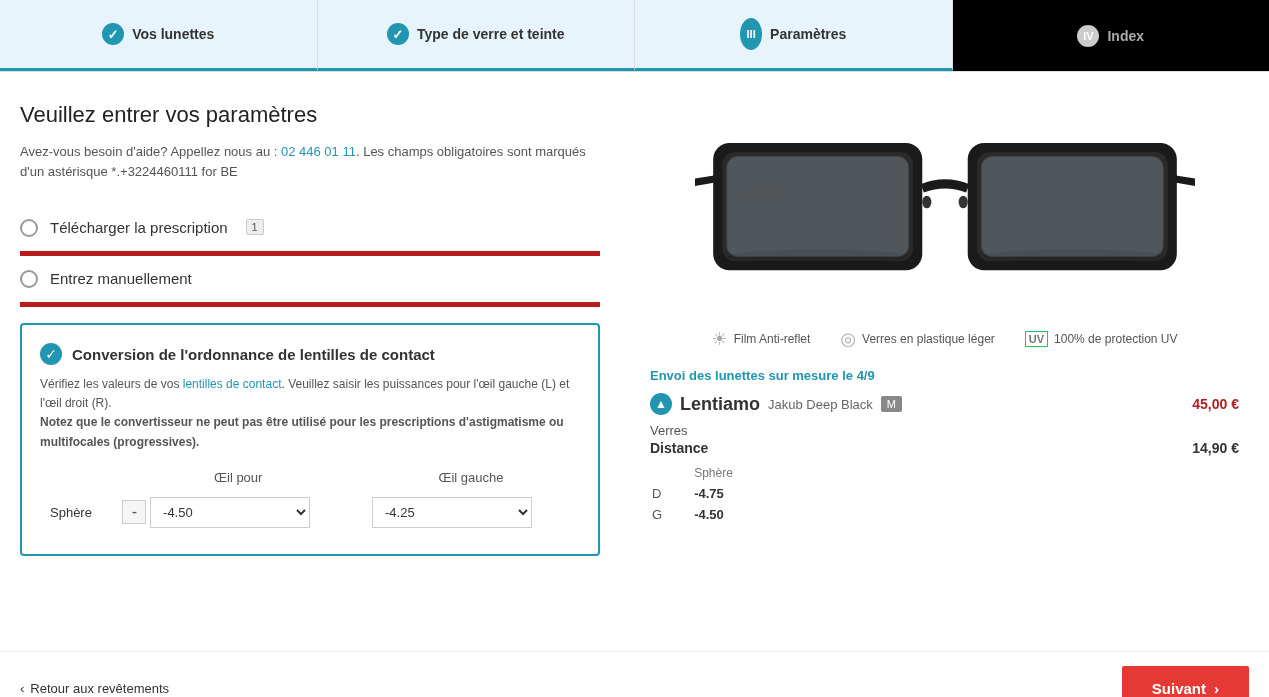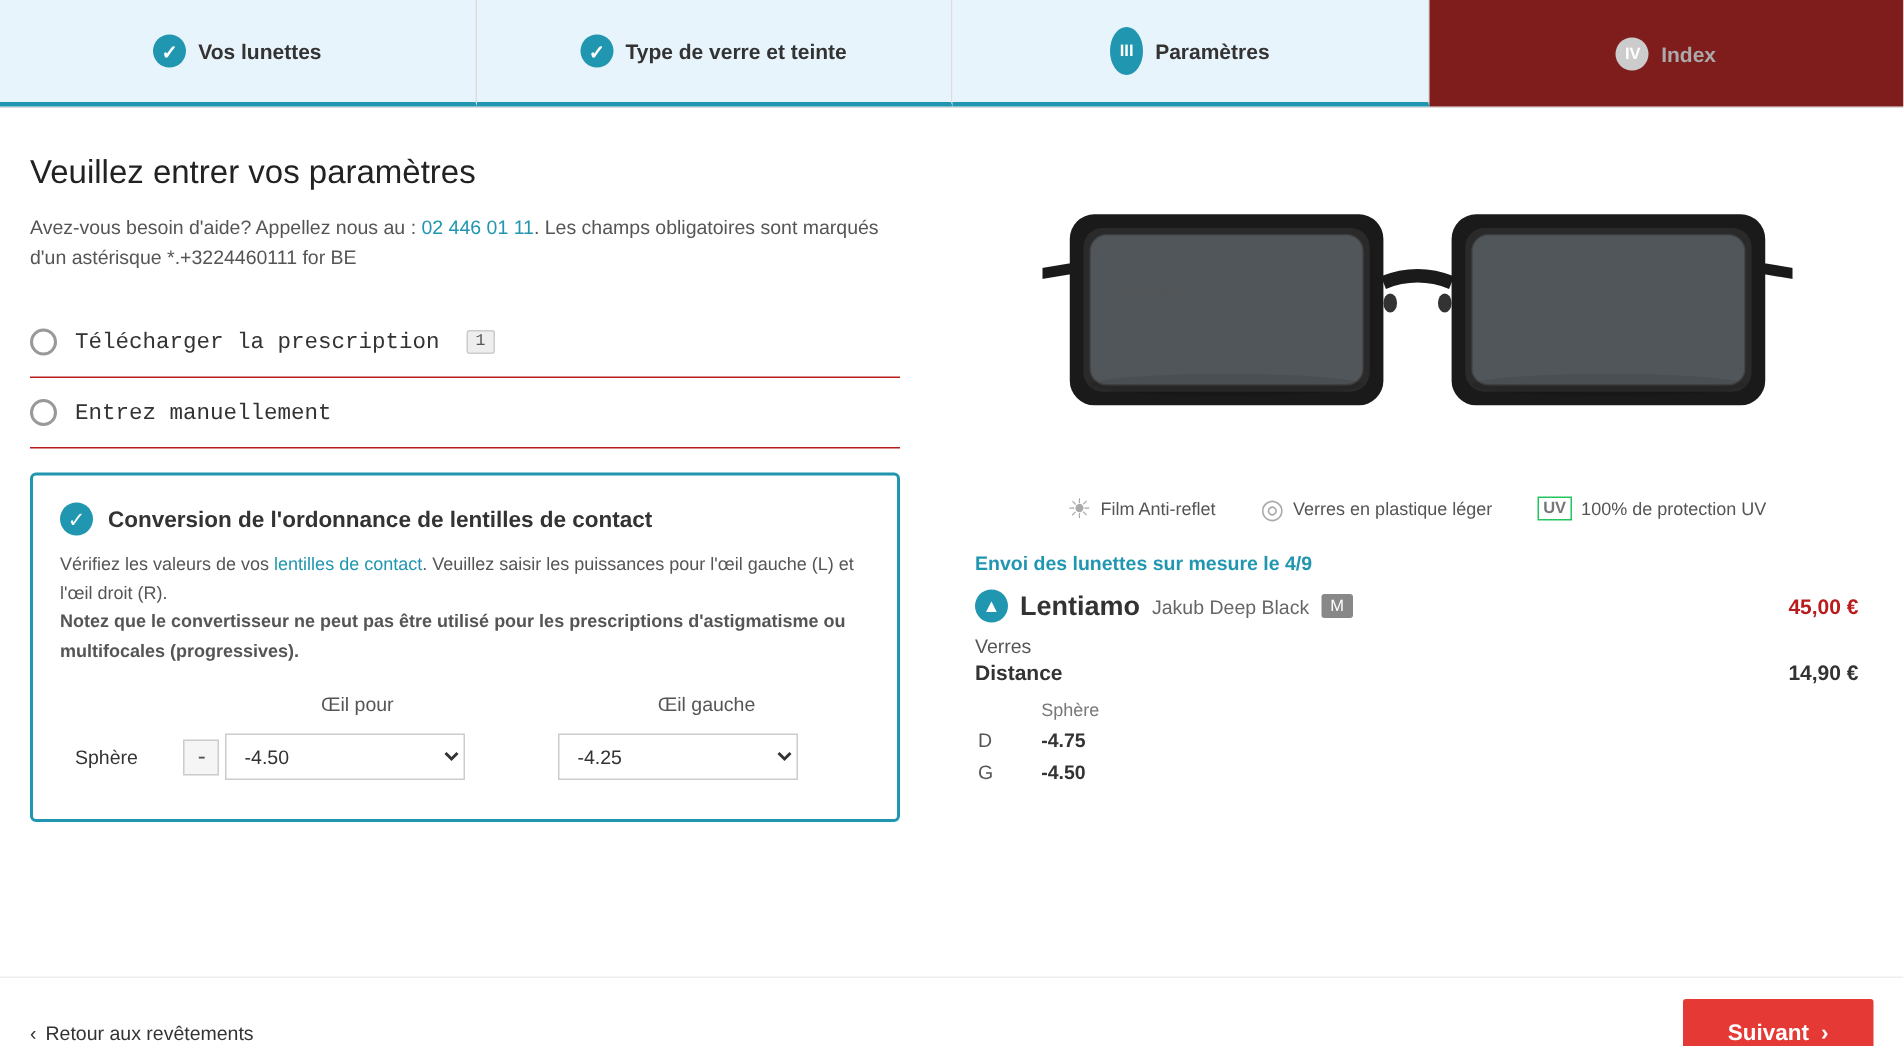--- a/index.html
+++ b/index.html
@@ -16,21 +16,21 @@
       align-items: center;
       justify-content: center;
       gap: 8px;
       padding: 18px 10px;
       background: #e8f4fb;
       border-right: 1px solid #ddd;
       font-size: 14px;
       font-weight: 600;
       color: #333;
     }
-    .step:last-child { border-right: none; background: #7f1d1d; color: #aaa; }
+    .step:last-child { border-right: none; background: #000000; color: #aaa; }
     .step-icon-check {
       width: 22px; height: 22px;
       border-radius: 50%;
       background: #2196b0;
       display: flex; align-items: center; justify-content: center;
       color: white; font-size: 13px; flex-shrink: 0;
     }
     .step-icon-num {
       width: 22px; height: 32px;
       border-radius: 50%;
@@ -84,26 +84,25 @@
       line-height: 1.5;
     }
     .help-text a {
       color: #2196b0;
       text-decoration: none;
     }
 
     
     .radio-option {
       display: flex;
-      align-items: center;
+      align-items: flex-start;
       gap: 12px;
       padding: 14px 0;
-      border-bottom: 1px solid #b91c1c;
+      border-bottom: 5px solid #b91c1c;
       cursor: pointer;
-      font-family: Liberation Mono, monospace;
     }
     .radio-circle {
       width: 18px; height: 18px;
       border-radius: 50%;
       border: 2px solid #999;
       flex-shrink: 0;
     }
     .radio-label {
       font-size: 15px;
       font-weight: 500;

